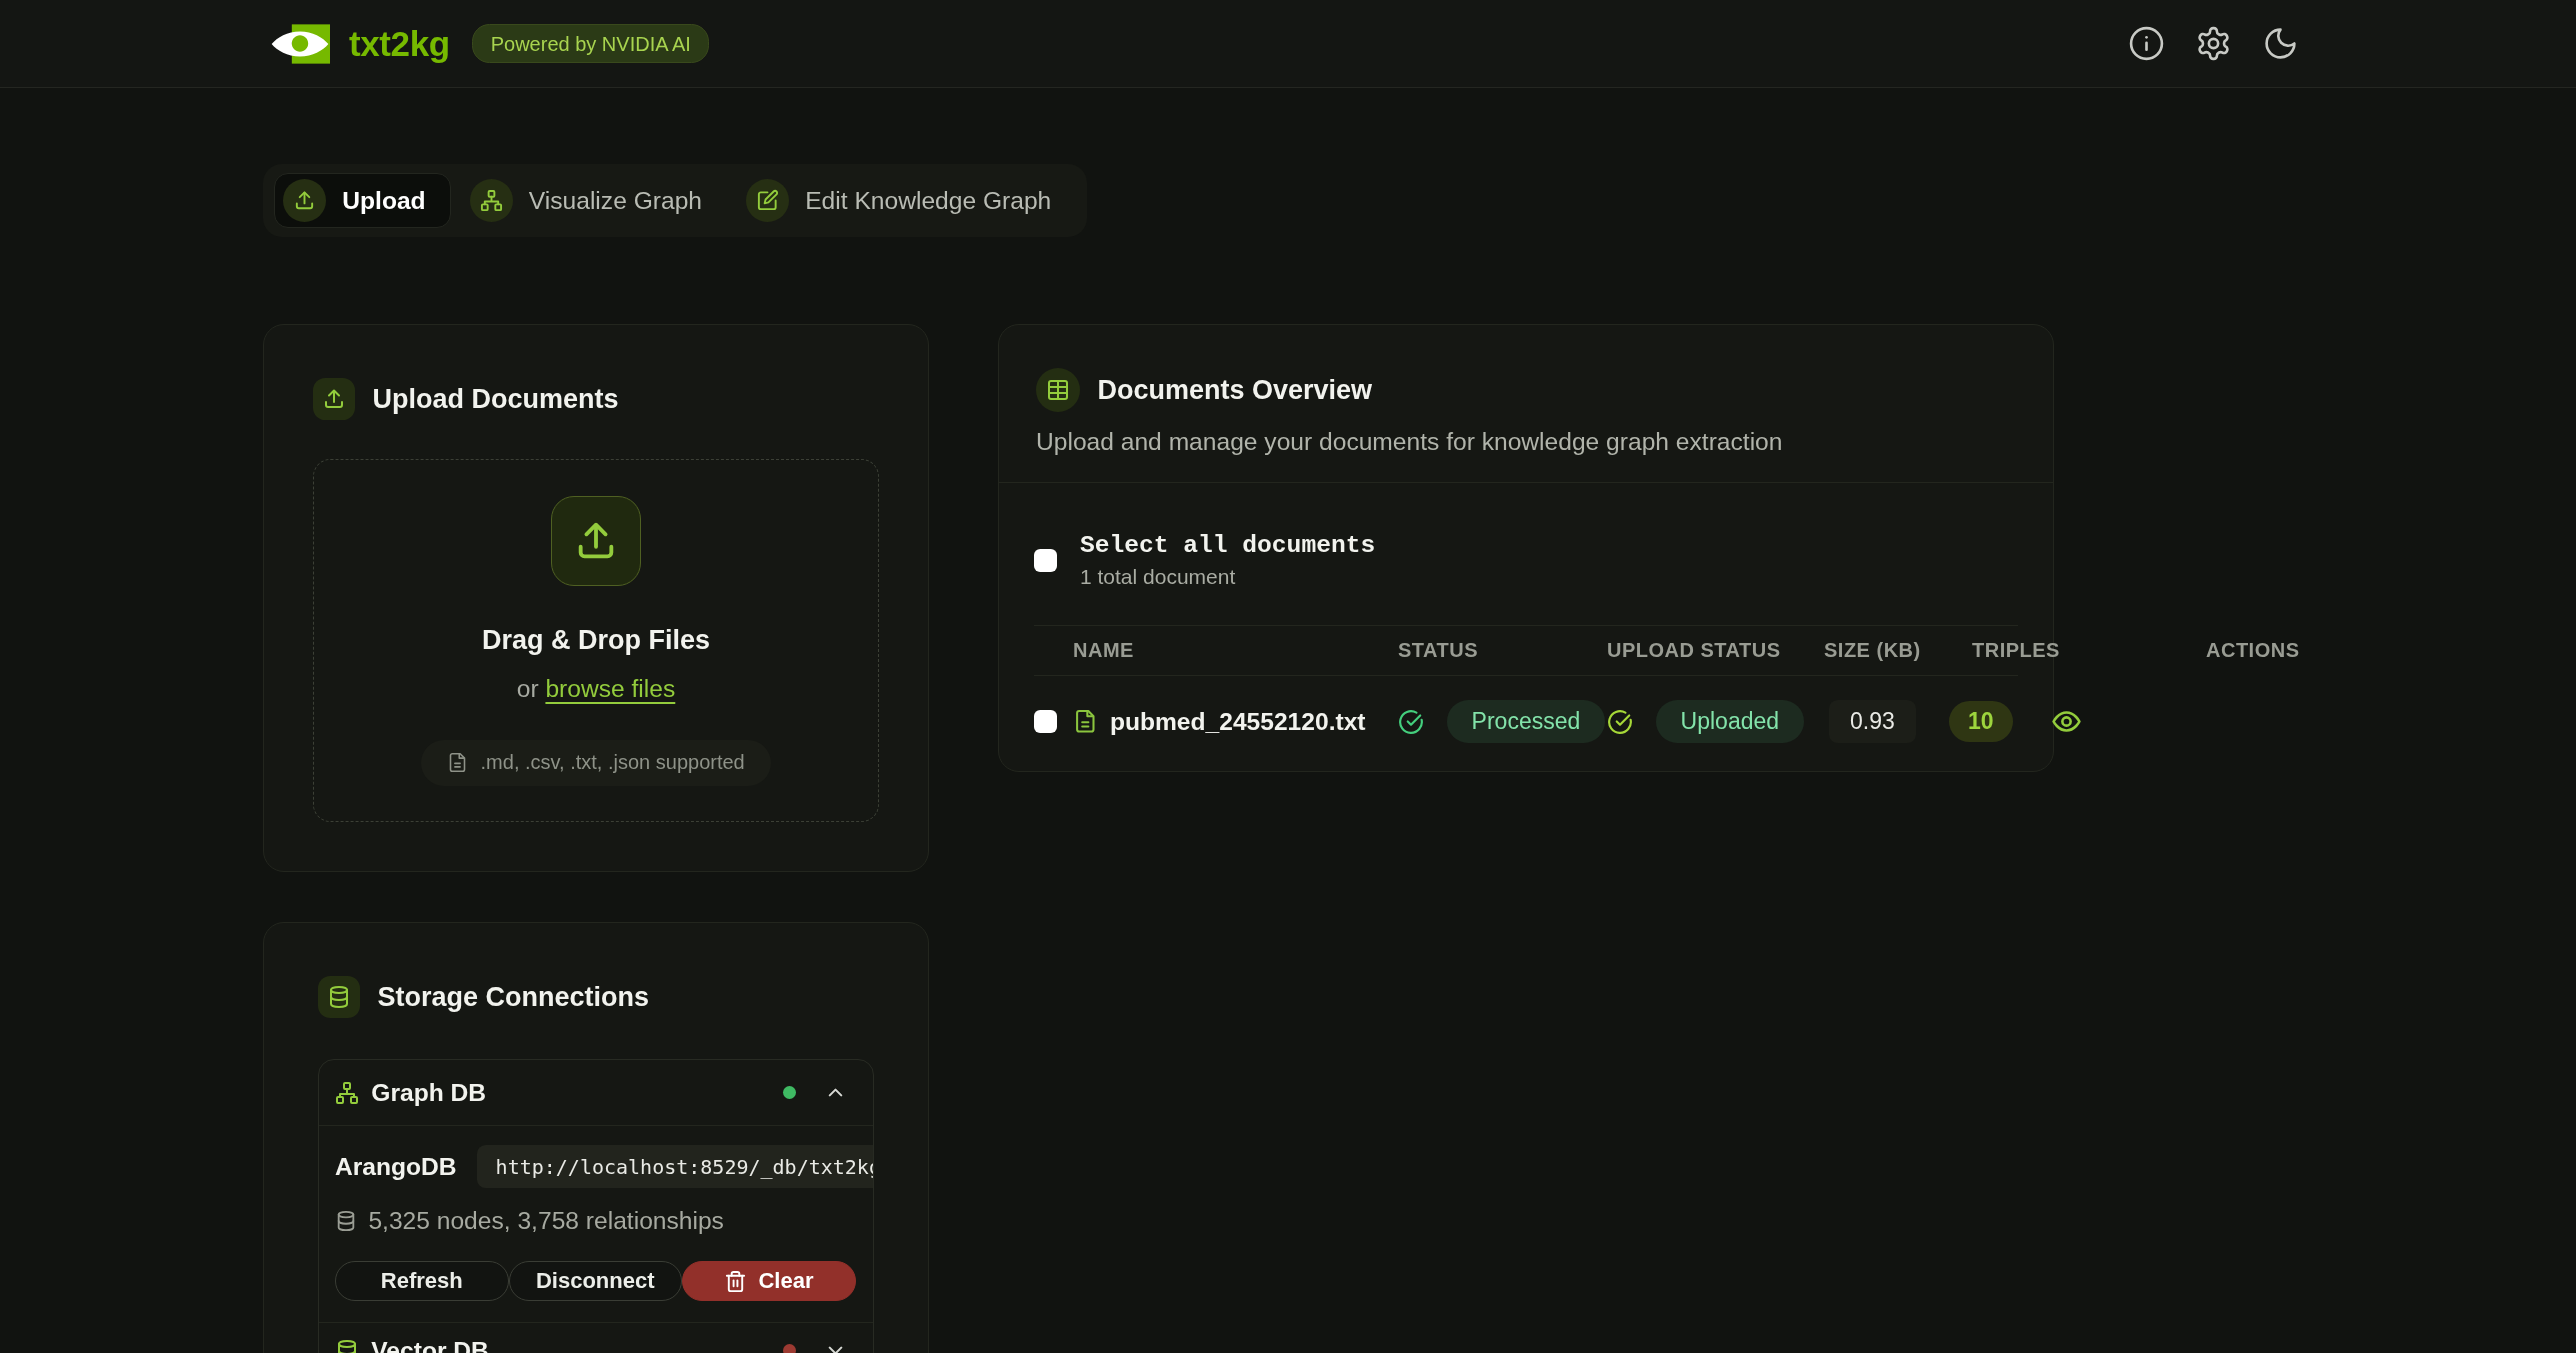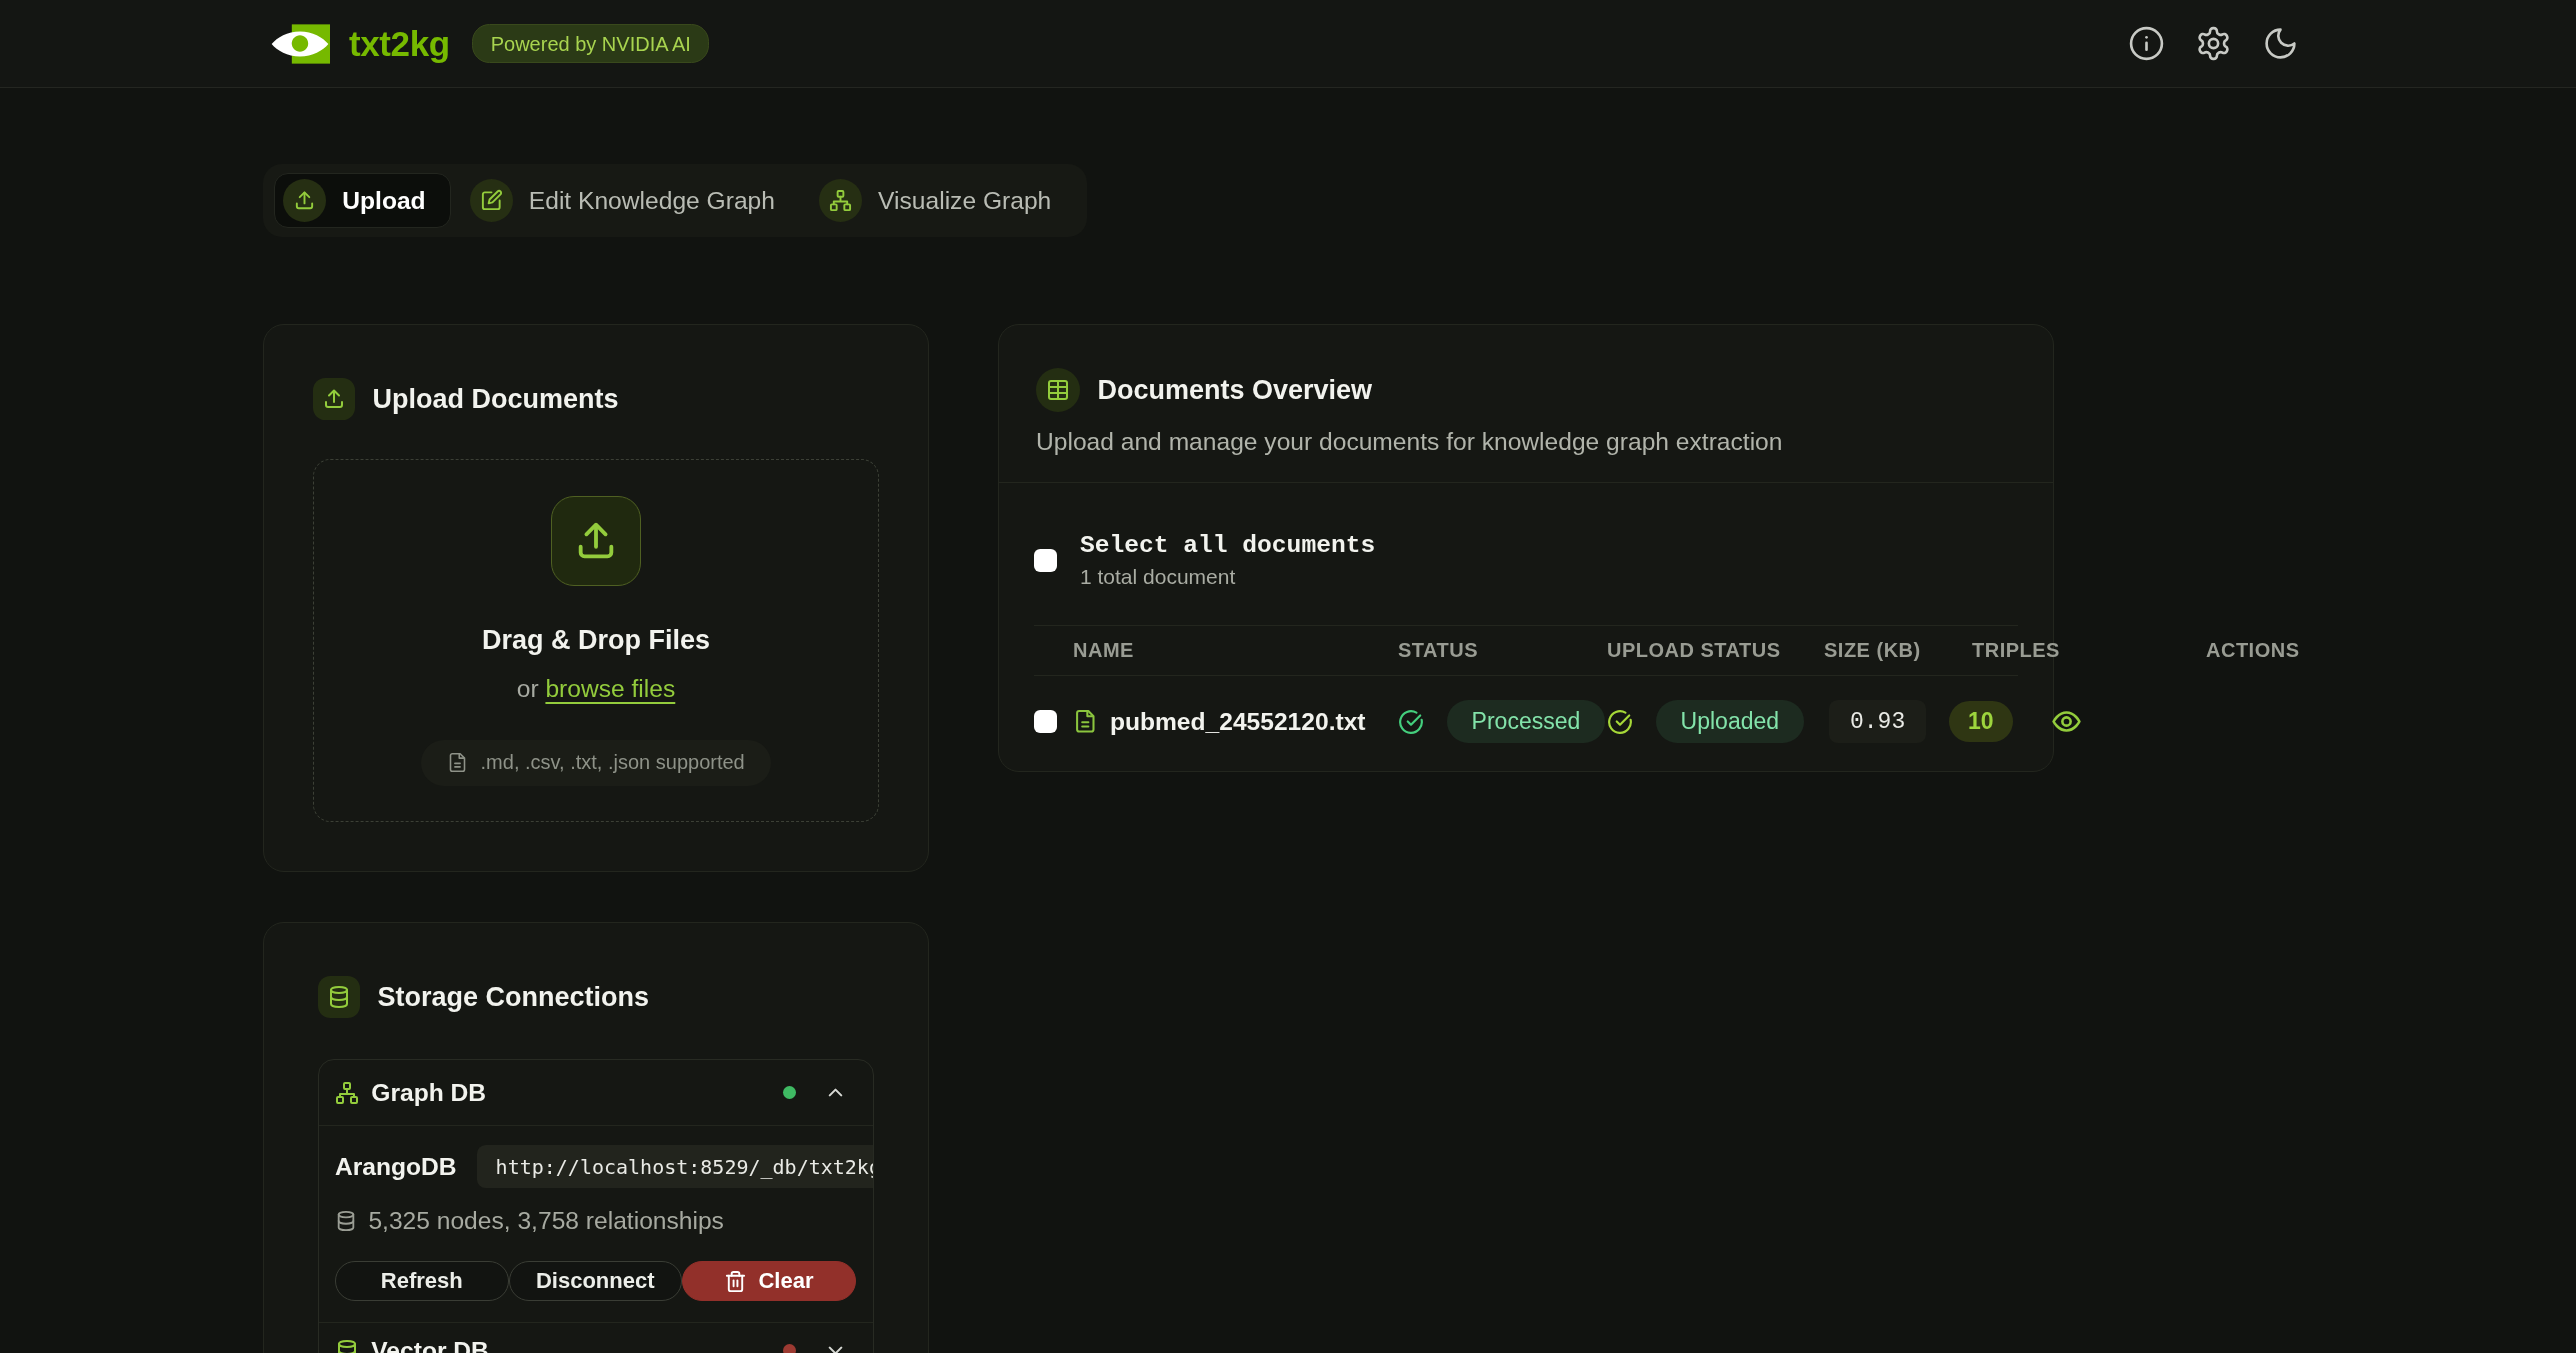--- a/index.html
+++ b/index.html
@@ -215,21 +215,21 @@
   .check-ic.emerald{color:var(--emerald);}
   .check-ic.lime{color:#a6d838;}
   .pill{
     height:43px;display:inline-flex;align-items:center;
     padding:0 24.6px;border-radius:22px;
     background:var(--pill-green-bg);color:var(--pill-green-txt);font-size:23px;
   }
   .size-pill{
     height:43px;display:inline-flex;align-items:center;padding:0 21px;
     border-radius:8.8px;background:#1c1e18;
-    font-family:Liberation Mono, monospace;font-size:23px;color:#e9eae5;
+    font-family:Liberation Sans, sans-serif;font-size:23px;color:#e9eae5;
   }
   .triples-pill{
     height:41px;min-width:42px;display:inline-flex;align-items:center;justify-content:center;
     padding:0 19px;border-radius:21px;
     background:#2f3613;color:#9dd43d;font-size:23px;font-weight:bold;
   }
   .eye-btn{background:none;border:none;cursor:pointer;color:var(--lime);padding:0;display:flex;}
   .eye-btn svg{width:31px;height:31px;}
 </style>
 </head>
@@ -275,37 +275,37 @@
             <path d="M4 15v3a2 2 0 0 0 2 2h12a2 2 0 0 0 2-2v-3"></path>
             <path d="M12 15V4"></path>
             <path d="m7 8.5 5-5 5 5"></path>
           </svg>
       </span>
       <span class="tab-label">Upload</span>
     </div>
     <div class="tab">
       <span class="tab-ic">
         <svg viewBox="0 0 24 24" fill="none" stroke="currentColor" stroke-width="2" stroke-linecap="round" stroke-linejoin="round">
-            <path d="M12 3.5H5a2 2 0 0 0-2 2V19a2 2 0 0 0 2 2h13.5a2 2 0 0 0 2-2V12"></path>
-            <path d="M18.4 2.6a2.1 2.1 0 0 1 3 3L13 14l-4 1 1-4Z"></path>
-          </svg>
-      </span>
-      <span class="tab-label">Edit Knowledge Graph</span>
-    </div>
-    <div class="tab">
-      <span class="tab-ic">
-        <svg viewBox="0 0 24 24" fill="none" stroke="currentColor" stroke-width="2" stroke-linecap="round" stroke-linejoin="round">
             <rect x="9" y="2" width="6" height="6" rx="1"></rect>
             <rect x="2" y="16" width="6" height="6" rx="1"></rect>
             <rect x="16" y="16" width="6" height="6" rx="1"></rect>
             <path d="M5 16v-3h14v3"></path>
             <path d="M12 12V8"></path>
           </svg>
       </span>
       <span class="tab-label">Visualize Graph</span>
+    </div>
+    <div class="tab">
+      <span class="tab-ic">
+        <svg viewBox="0 0 24 24" fill="none" stroke="currentColor" stroke-width="2" stroke-linecap="round" stroke-linejoin="round">
+            <path d="M12 3.5H5a2 2 0 0 0-2 2V19a2 2 0 0 0 2 2h13.5a2 2 0 0 0 2-2V12"></path>
+            <path d="M18.4 2.6a2.1 2.1 0 0 1 3 3L13 14l-4 1 1-4Z"></path>
+          </svg>
+      </span>
+      <span class="tab-label">Edit Knowledge Graph</span>
     </div>
   </nav>
 
   <div class="content-row">
 
     <div class="col-left">
       <section class="card upload-card">
         <div class="card-head">
           <span class="sq-ic">
             <svg viewBox="0 0 24 24" fill="none" stroke="currentColor" stroke-width="2" stroke-linecap="round" stroke-linejoin="round">

